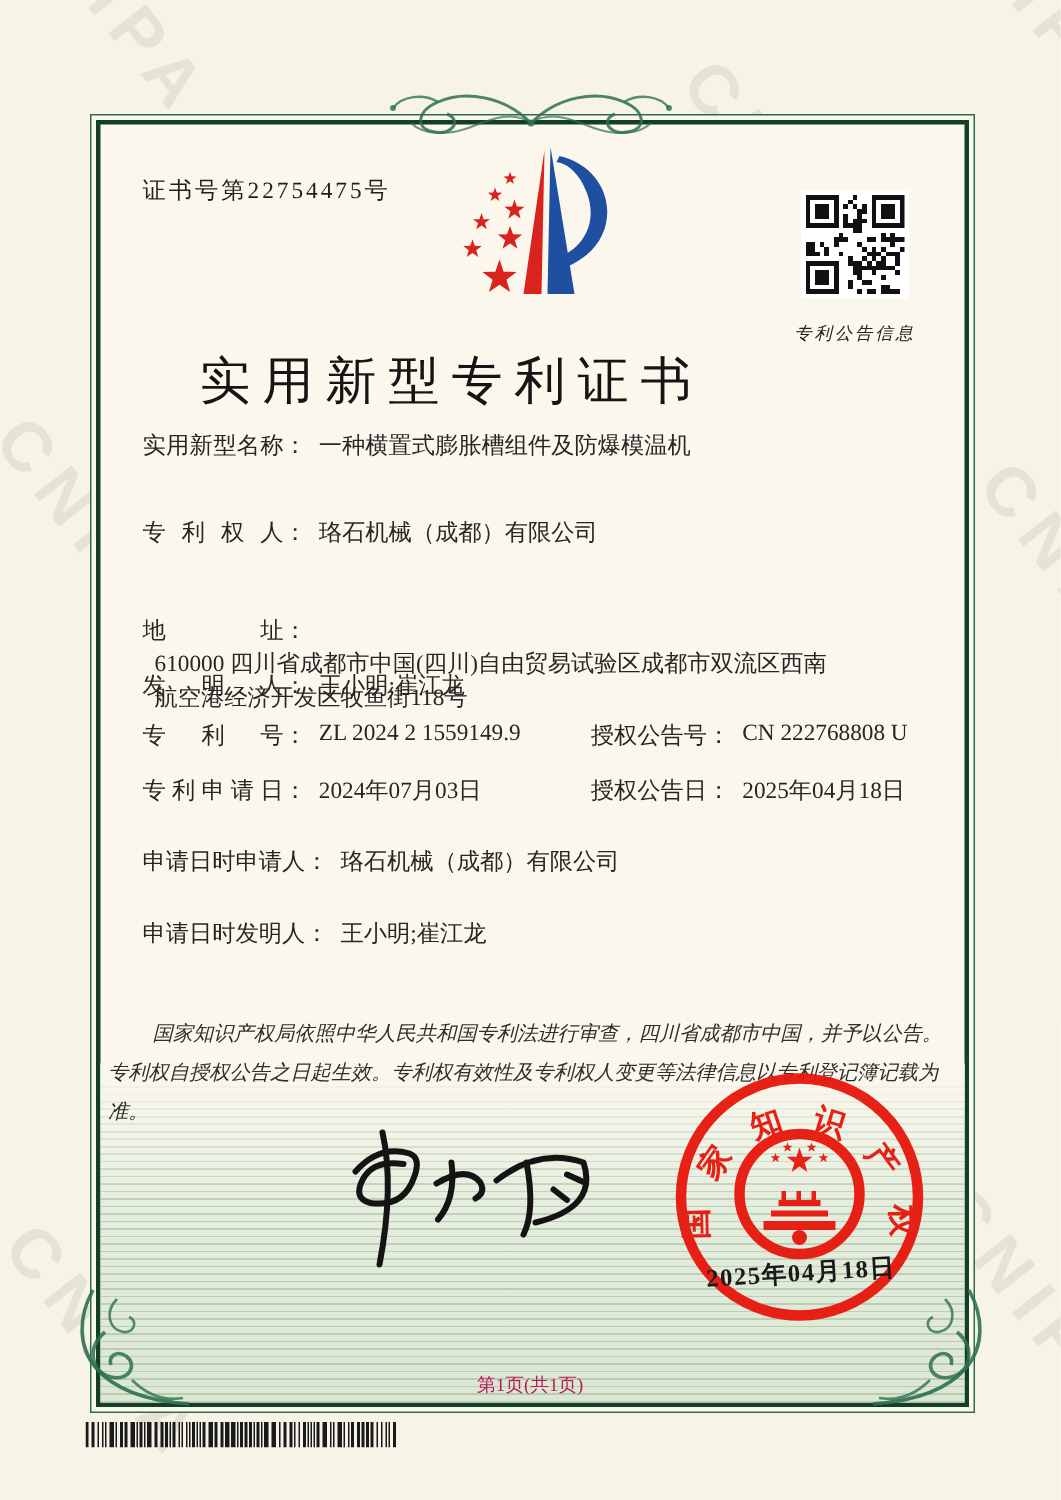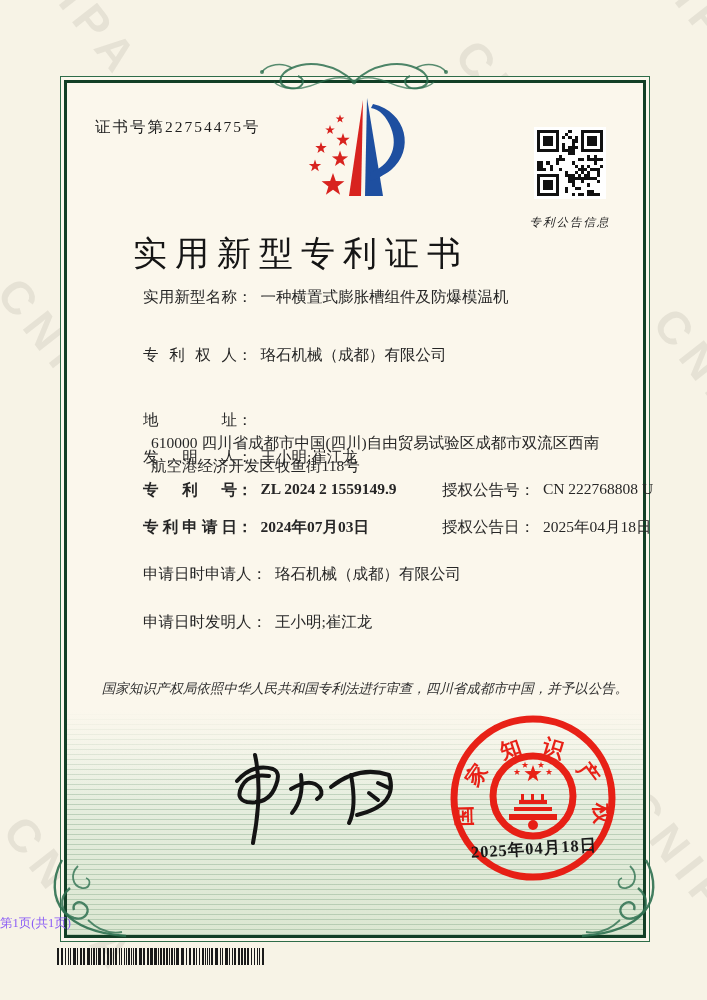--- a/index.html
+++ b/index.html
@@ -31,44 +31,44 @@
 
   .cert-no{position:absolute;left:95px;top:117px;font-size:15.5px;letter-spacing:2px;color:#1f1f1f;text-align:right;}
   .logo{position:absolute;left:293px;top:92px;}
   .qr{position:absolute;left:534px;top:127px;width:66px;height:66px;background:#fff;padding:3px;}
   .qr-caption{position:absolute;left:515px;top:215px;width:110px;text-align:center;
               font-size:11.5px;font-style:italic;letter-spacing:2px;color:#222;}
   .title{position:absolute;left:0;top:209px;width:602px;text-align:center;
          font-size:34px;font-weight:400;letter-spacing:8px;color:#151515;margin-top:22px;}
 
   .fields{position:absolute;left:95px;top:287px;width:525px;font-size:15.5px;}
-  .frow{position:absolute;left:0;white-space:nowrap;margin-left:48px;}
+  .frow{position:absolute;left:0;white-space:nowrap;}
   .frow.wrap{white-space:normal;}
   .jlabel{display:inline-block;width:94px;text-align:justify;text-align-last:justify;vertical-align:top;}
   .nlabel{display:inline-block;vertical-align:top;}
   .colon{display:inline-block;vertical-align:top;}
   .fval{display:inline-block;margin-left:8px;vertical-align:top;}
   .addr .fval{width:455px;line-height:1.5;}
-  .col-left{display:inline-block;width:295px;white-space:nowrap;font-weight:bold;}
+  .col-left{display:inline-block;width:295px;white-space:nowrap;}
   .col-right{display:inline-block;white-space:nowrap;}
 
   .notice{position:absolute;left:72px;top:676px;width:570px;font-size:13.5px;
           font-style:italic;color:#2e2e2e;line-height:26px;}
   .notice .l1{text-indent:2.2em;}
 
   .signer{position:absolute;left:95px;top:786px;font-family:"Liberation Sans",sans-serif;
           font-size:16px;line-height:32px;color:#1c1c1c;font-weight:500;}
   .signature{position:absolute;left:185px;top:745px;}
 
   .seal{position:absolute;left:447px;top:712px;opacity:.95;}
   .seal-date{position:absolute;left:458px;top:838px;width:152px;text-align:center;
              font-size:16.5px;font-weight:700;color:#1a1a1a;transform:rotate(-3.5deg);letter-spacing:1px;}
 
-  .footer-page{position:absolute;left:0;top:915px;width:707px;text-align:left;
-               font-size:12.5px;color:#8b5cf6;}
+  .footer-page{position:absolute;left:0;top:915px;width:707px;text-align:center;
+               font-size:12.5px;color:#be185d;}
 
   .barcode{position:absolute;left:57px;top:948px;z-index:2;}
 </style>
 </head>
 <body>
 
 <div class="page">
 
   <span class="wm" style="left:-18px;top:-28px">CNIPA</span>
   <span class="wm" style="left:598px;top:-30px">CNIPA</span>
@@ -298,20 +298,21 @@
       </div>
 
       <div class="frow" style="top:325px">
         <span class="nlabel">申请日时发明人</span><span class="colon">：</span><span class="fval">王小明;崔江龙</span>
       </div>
 
     </div>
 
     <div class="notice">
       <div class="l1">国家知识产权局依照中华人民共和国专利法进行审查，四川省成都市中国，并予以公告。</div>
+      <div class="l2">专利权自授权公告之日起生效。专利权有效性及专利权人变更等法律信息以专利登记簿记载为准。</div>
     </div>
 
 
     <svg class="signature" width="215" height="108" viewBox="0 0 215 108">
       <g fill="none" stroke="#141414" stroke-width="4" stroke-linecap="round" stroke-linejoin="round">
         <path d="M52,36 q16,-18 36,-12 q8,3 3,16 q-7,20 -29,17 q-12,-3 -5,-16 q7,-13 27,-10"></path>
         <path d="M70,10 q8,36 -2,88"></path>
         <path d="M116,30 q3,24 -9,38"></path>
         <path d="M106,44 q20,-12 29,-1 q4,7 -3,11"></path>
         <path d="M146,42 q28,-22 58,-12 q10,30 -32,40"></path>

